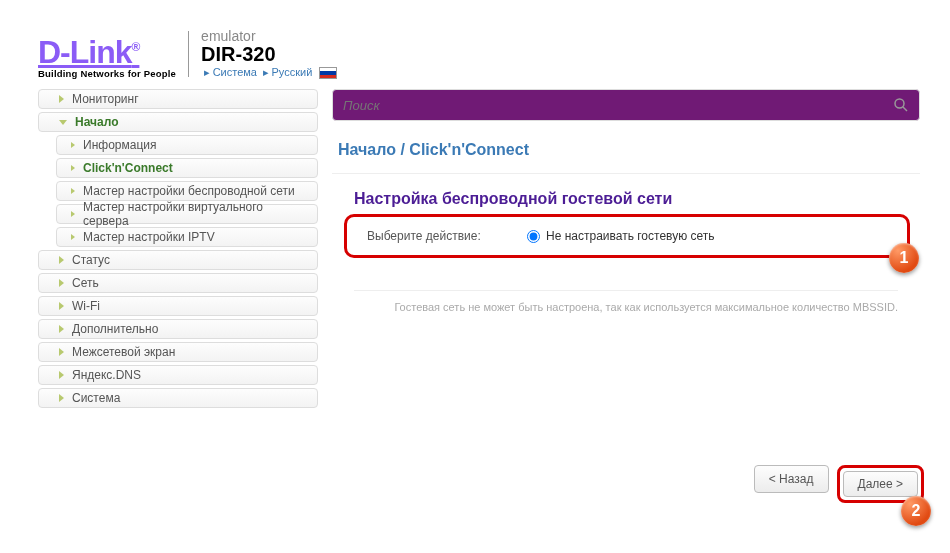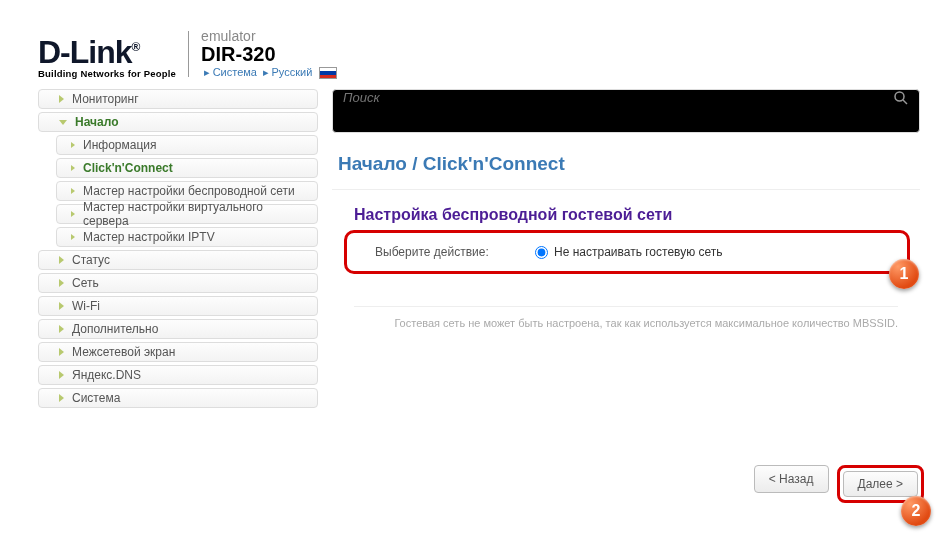--- a/index.html
+++ b/index.html
@@ -1,45 +1,45 @@
 <!DOCTYPE html>
 <html><head>
 <meta charset="utf-8">
 <style>
 * { margin: 0; padding: 0; box-sizing: border-box; }
 body { font-family: Arial, sans-serif; font-size: 12px; background: #fff; width: 950px; height: 553px; overflow: hidden; }
 .header { display: flex; align-items: flex-end; padding: 28px 0 10px 38px; }
 .logo { display: flex; flex-direction: column; }
-.logo-main { font-family: Arial Black, Arial, sans-serif; font-size: 32px; font-weight: 900; letter-spacing: -1px; color: #0f172a; line-height: 0.85; }
+.logo-main { font-family: Arial Black, Arial, sans-serif; font-size: 32px; font-weight: 900; letter-spacing: -1px; color: #8b5cf6; line-height: 0.85; text-decoration: underline; }
 .logo-reg { font-size: 12px; vertical-align: super; }
 .logo-sub { font-size: 9.5px; color: #000; font-weight: bold; letter-spacing: 0.2px; margin-top: 2px; }
 .vsep { width: 1px; height: 46px; background: #999; margin: 0 12px 2px 12px; }
 .hdr-right { display: flex; flex-direction: column; }
 .emulator { font-size: 14px; color: #888; }
 .model { font-size: 20px; font-weight: bold; color: #000000; line-height: 1; }
 .crumbs { font-size: 11px; color: #3b7ab5; margin-top: 2px; }
 .crumbs span { color: #3b7ab5; }
 .flag { display: inline-block; width: 18px; height: 12px; background: linear-gradient(to bottom, #fff 0 33%, #0039a6 33% 66%, #d52b1e 66% 100%); border: 1px solid #999; vertical-align: middle; margin-left: 4px; }
 .arrow { color: #6aa6d8; margin: 0 3px; }
 .container { display: flex; padding: 0 20px 0 38px; gap: 14px; }
 .sidebar { width: 280px; }
 .menu-item, .submenu-item { display: flex; align-items: center; height: 20px; padding: 0 20px; border: 1px solid #ddd; border-radius: 4px; margin-bottom: 3px; background: linear-gradient(#fdfdfd, #f3f3f3); cursor: pointer; color: #555; }
 .submenu-item { margin-left: 18px; padding-left: 14px; }
 .menu-item.active, .submenu-item.active { color: #3a7a2a; font-weight: bold; }
 .chev { display: inline-block; width: 0; height: 0; border-style: solid; margin-right: 8px; }
 .chev.right { border-width: 4px 0 4px 5px; border-color: transparent transparent transparent #b8c96f; }
 .chev.down { border-width: 5px 4px 0 4px; border-color: #b8c96f transparent transparent transparent; }
 .sub-bullet { display: inline-block; width: 0; height: 0; border-width: 3px 0 3px 4px; border-style: solid; border-color: transparent transparent transparent #b8c96f; margin-right: 8px; }
 .main { flex: 1; padding-right: 10px; }
-.searchbox { display: flex; align-items: flex-start; height: 44px; border: 1px solid #ddd; border-radius: 4px; padding: 0 10px; background: #000000; margin-bottom: 12px; }
+.searchbox { display: flex; align-items: center; height: 32px; border: 1px solid #ddd; border-radius: 4px; padding: 0 10px; background: #701a75; margin-bottom: 12px; }
 .searchbox input { flex: 1; border: none; background: transparent; outline: none; font-style: italic; color: #999; font-size: 13px; }
 .searchbox .sicon { width: 16px; height: 16px; }
-.breadcrumb { font-size: 19px; font-weight: bold; color: #3b7ab5; padding: 8px 6px 14px 6px; border-bottom: 1px solid #eee; }
+.breadcrumb { font-size: 16px; font-weight: bold; color: #3b7ab5; padding: 8px 6px 14px 6px; border-bottom: 1px solid #eee; }
 .section-title { color: #4c1d95; font-weight: bold; font-size: 16px; margin: 16px 0 0 22px; }
-.form-row { position: relative; display: flex; align-items: center; border: 3px solid #d60000; border-radius: 10px; padding: 12px 28px; margin: 6px 10px 0 12px; }
+.form-row { position: relative; display: flex; align-items: center; border: 3px solid #d60000; border-radius: 10px; padding: 12px 20px; margin: 6px 10px 0 12px; }
 .form-label { color: #555; font-size: 12px; width: 160px; }
 .radio-wrap { display: flex; align-items: center; color: #333; font-size: 12px; }
 .radio-wrap input { margin-right: 6px; }
 .callout { position: absolute; width: 30px; height: 30px; border-radius: 50%; background: radial-gradient(circle at 30% 25%, #ff9a66, #e14a12 70%); color: #fff; font-weight: bold; font-size: 16px; display: flex; align-items: center; justify-content: center; box-shadow: 0 2px 4px rgba(0,0,0,.4), inset 0 1px 2px rgba(255,255,255,.5); }
 .callout.c1 { right: -12px; bottom: -18px; }
 .hint { color: #aaa; font-size: 11px; margin: 32px 22px 0 22px; border-top: 1px solid #eee; padding-top: 10px; text-align: right; }
 .footer { position: absolute; right: 26px; bottom: 50px; display: flex; gap: 8px; padding-left: 48px; }
 .btn { height: 28px; padding: 0 14px; border: 1px solid #bbb; border-radius: 4px; background: linear-gradient(#fdfdfd, #ececec); color: #555; font-size: 12px; cursor: pointer; }
 .btn-hl { position: relative; border: 3px solid #d60000; border-radius: 8px; padding: 3px; }
 .btn-hl .btn { height: 26px; }

